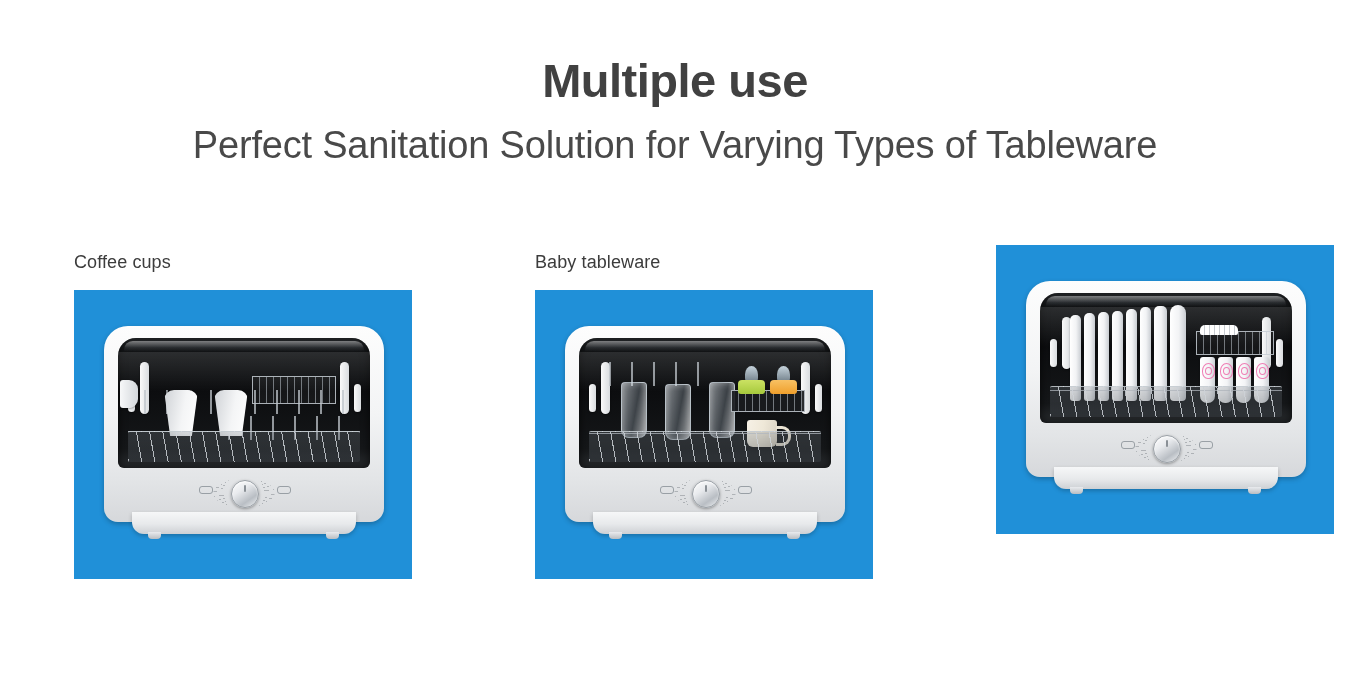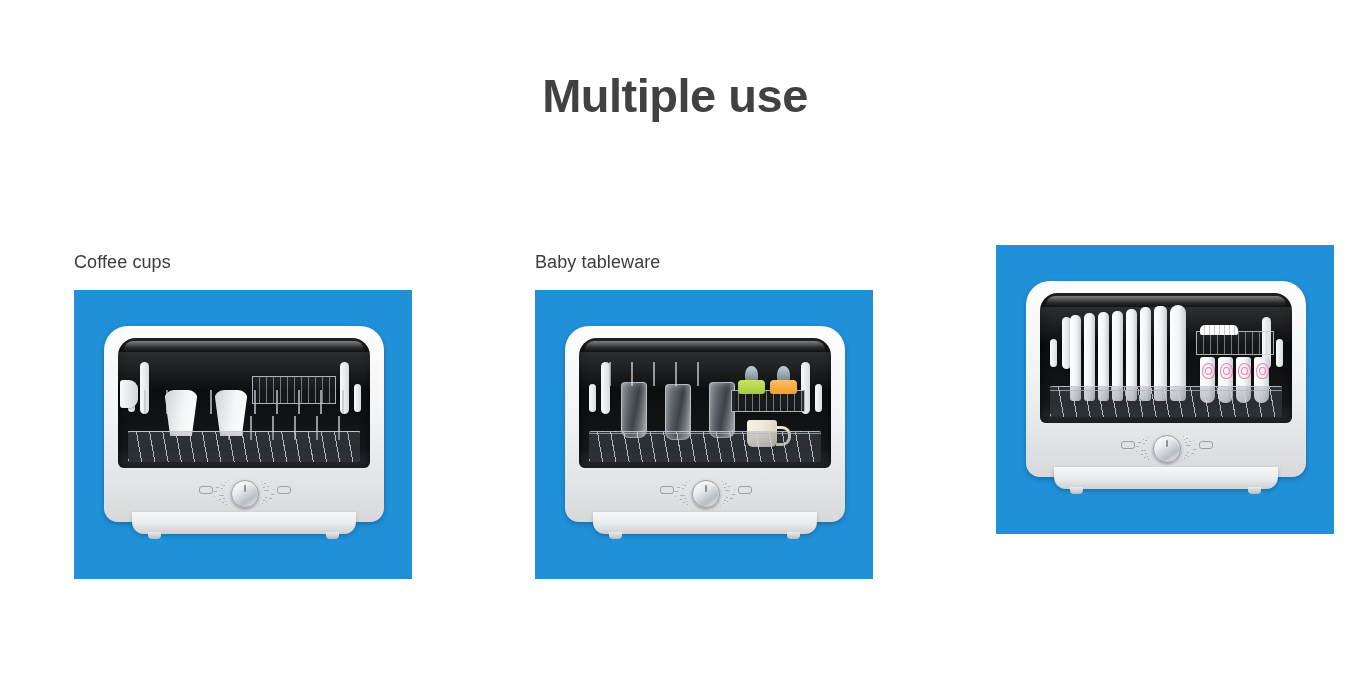--- a/index.html
+++ b/index.html
@@ -11,21 +11,21 @@
     height: 700px;
     background: #ffffff;
     font-family: "Liberation Sans", sans-serif;
     overflow: hidden;
     position: relative;
   }
 
   
   .header {
     position: absolute;
-    top: 16px;
+    top: 1px;
     left: 0;
     width: 1350px;
     text-align: center;
   }
   .page-title {
     margin: 0;
     padding-top: 56px;
     font-size: 47px;
     font-weight: bold;
     letter-spacing: -0.5px;
@@ -369,20 +369,21 @@
       #ffffff 0 4px,
       #c8ccd1 4px 5px);
     border-radius: 5px 5px 2px 2px;
   }
 </style>
 </head>
 <body>
 
 <div class="header">
   <h1 class="page-title">Multiple use</h1>
+  <p class="page-subtitle">Perfect Sanitation Solution for Varying Types of Tableware</p>
 </div>
 
 <div class="panels">
 
   <div class="panel">
     <div class="panel-caption">Coffee cups</div>
     <div class="photo">
       <div class="machine">
         <div class="shell"></div>
         <div class="window">

